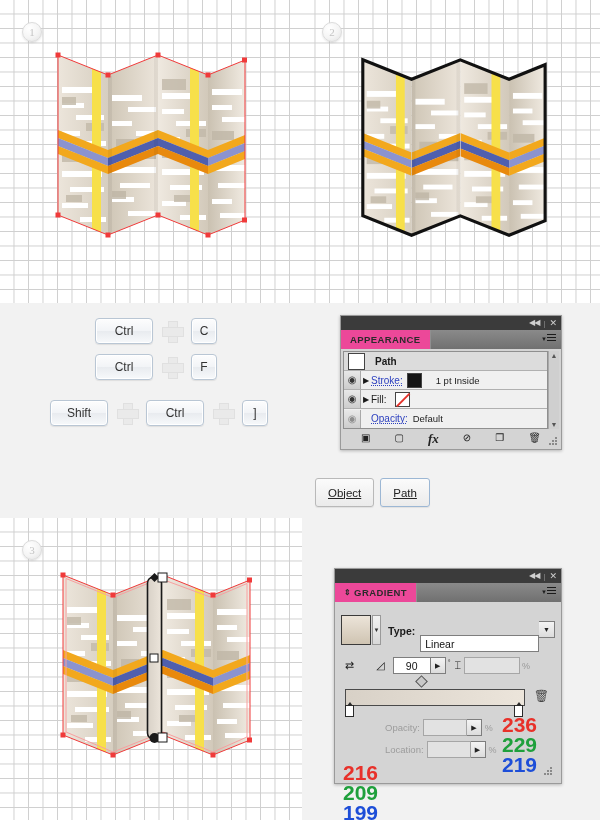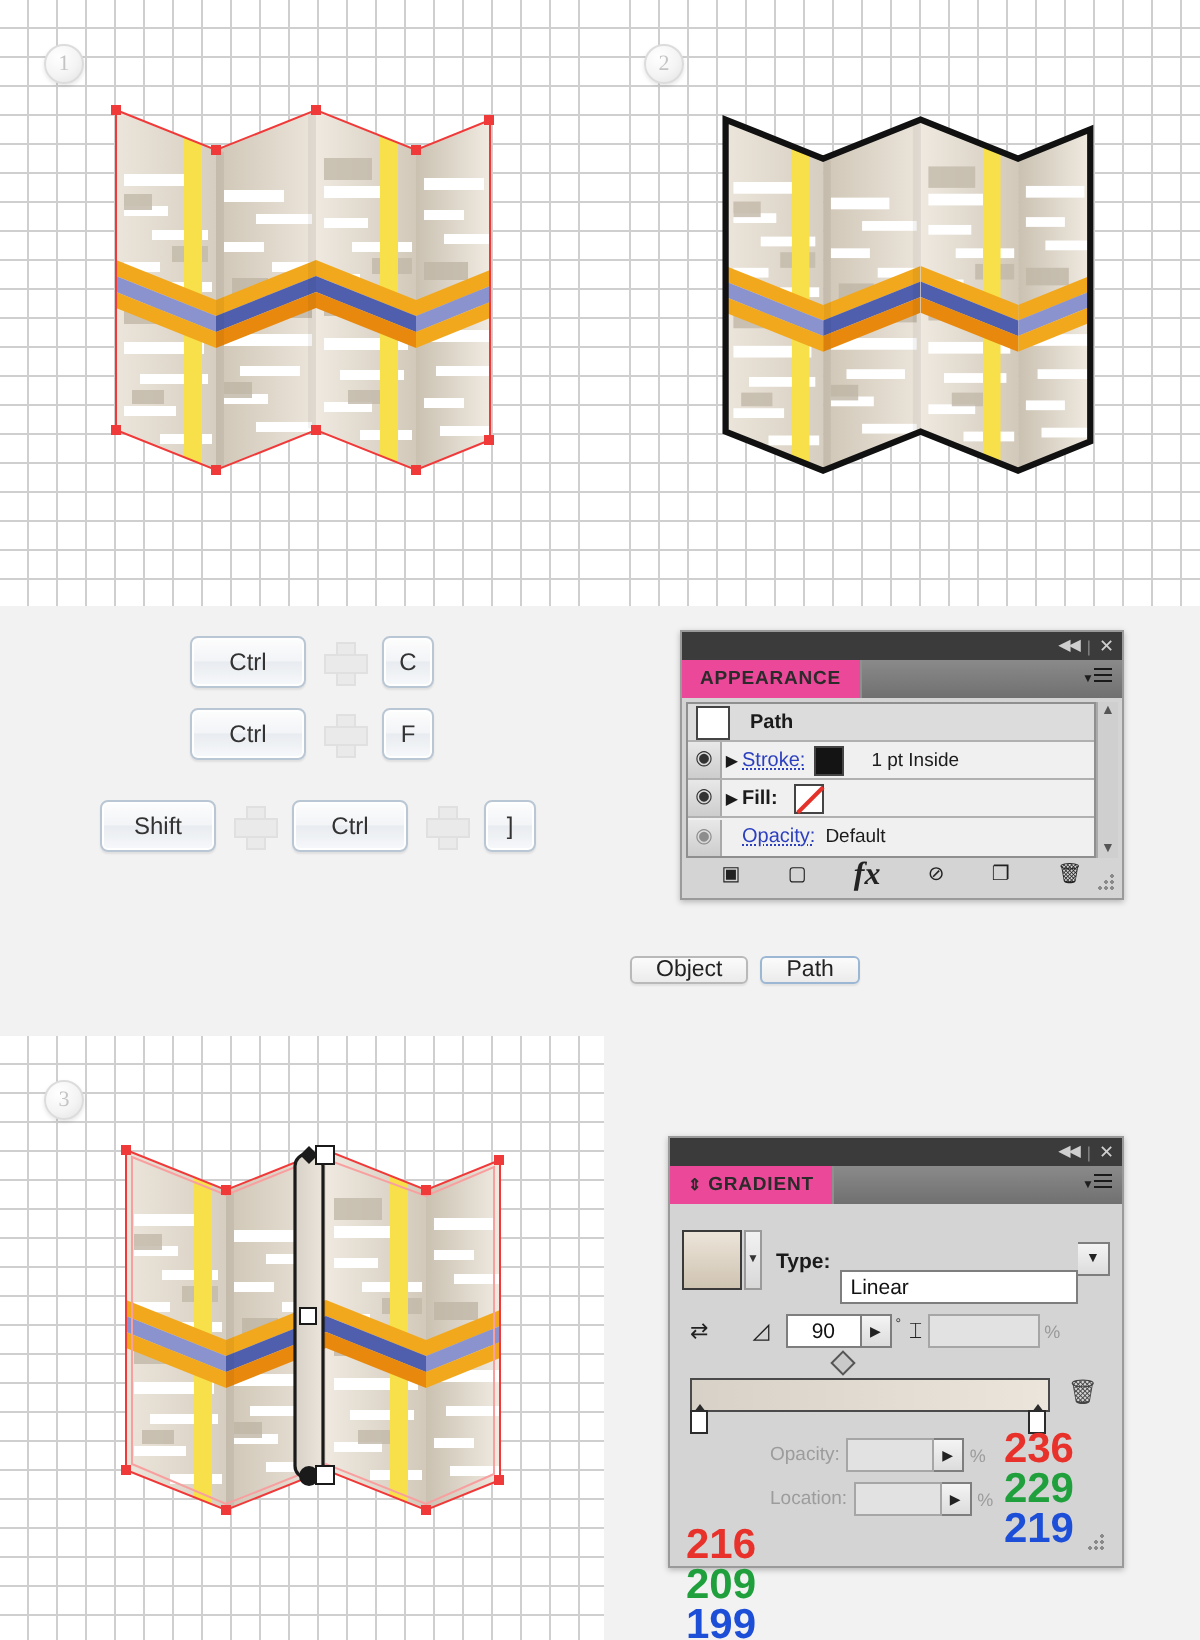--- a/index.html
+++ b/index.html
@@ -122,43 +122,44 @@
   }
   .ap-swatch-outer.small { width: 15px; height: 15px; }
   .sw-black { width: 100%; height: 100%; background: #141414; }
   .sw-none { width: 100%; height: 100%; background: #fff; position: relative; }
   .sw-none::after {
     content: ""; position: absolute; left: -2px; top: 50%; width: 140%; height: 1.5px;
     background: #e4322b; transform: rotate(-45deg); transform-origin: center;
   }
   .ap-arrow { width: 10px; color: #1a1a1a; font-size: 8px; text-align: center; }
   .ap-label { font-size: 10px; color: #2b3fbf; text-decoration: underline; text-decoration-style: dotted; }
-  .ap-label.plain { color: #1c1c1c; text-decoration: none; font-weight: bold; }
+  .ap-label.plain { color: #1c1c1c; text-decoration: none; }
   .ap-title { font-size: 10px; font-weight: bold; color: #1a1a1a; margin-left: 6px; }
   .ap-val { font-size: 9.5px; color: #1c1c1c; margin-left: 10px; }
   .ap-scroll {
     width: 11px; background: #cfcfcf; border-left: 1px solid #a9a9a9;
     display: flex; flex-direction: column; justify-content: space-between; align-items: center;
     padding: 1px 0; font-size: 7px; color: #555;
   }
   .ap-footer {
     height: 18px; display: flex; align-items: center; justify-content: space-around;
     background: #d4d4d4; padding: 0 6px;
   }
   .ft-ico { font-size: 10px; color: #222; line-height: 1; }
 
   
   .btnrow { position: absolute; display: flex; gap: 6px; align-items: center; }
   .gbtn {
-    height: 14px; padding: 0 12px;
+    height: 29px; padding: 0 12px;
     display: inline-flex; align-items: center; justify-content: center;
     border: 1px solid #b9b9b9; border-radius: 3px;
     background: linear-gradient(to bottom,#fbfbfb,#ebebeb);
     font-size: 11.5px; color: #222;
     box-shadow: 0 1px 1px rgba(0,0,0,.07);
+    text-decoration: underline;
   }
   .gbtn.sel { border-color: #9cb7d4; }
   .gbtn.wide2 { min-width: 140px; }
 
   
   .gr-body { padding: 5px 6px 6px 6px; }
   .gr-row { display: flex; align-items: center; margin-bottom: 5px; }
   .gr-preview {
     width: 30px; height: 30px; border: 1px solid #3a3a3a;
     background: linear-gradient(to bottom, #ece4d9, #cfc4b2);
@@ -593,21 +594,21 @@
 
         <div class="ap-scroll">
           <span>▲</span>
           <span>▼</span>
         </div>
       </div>
 
       <div class="ap-footer">
         <span class="ft-ico">▣</span>
         <span class="ft-ico">▢</span>
-        <span class="ft-ico" style="font-style:italic;font-family:'Liberation Serif',serif;font-weight:bold;font-size:16px">fx</span>
+        <span class="ft-ico" style="font-style:italic;font-family:'Liberation Serif',serif;font-weight:bold;font-size:13px">fx</span>
         <span class="ft-ico">⊘</span>
         <span class="ft-ico">❐</span>
         <span class="ft-ico">🗑</span>
       </div>
       <span class="grip" style="right:3px;bottom:3px"></span>
     </div>
   </div>
 
   <div class="btnrow" style="left:315px;top:478px;">
     <span class="gbtn">Object</span>

